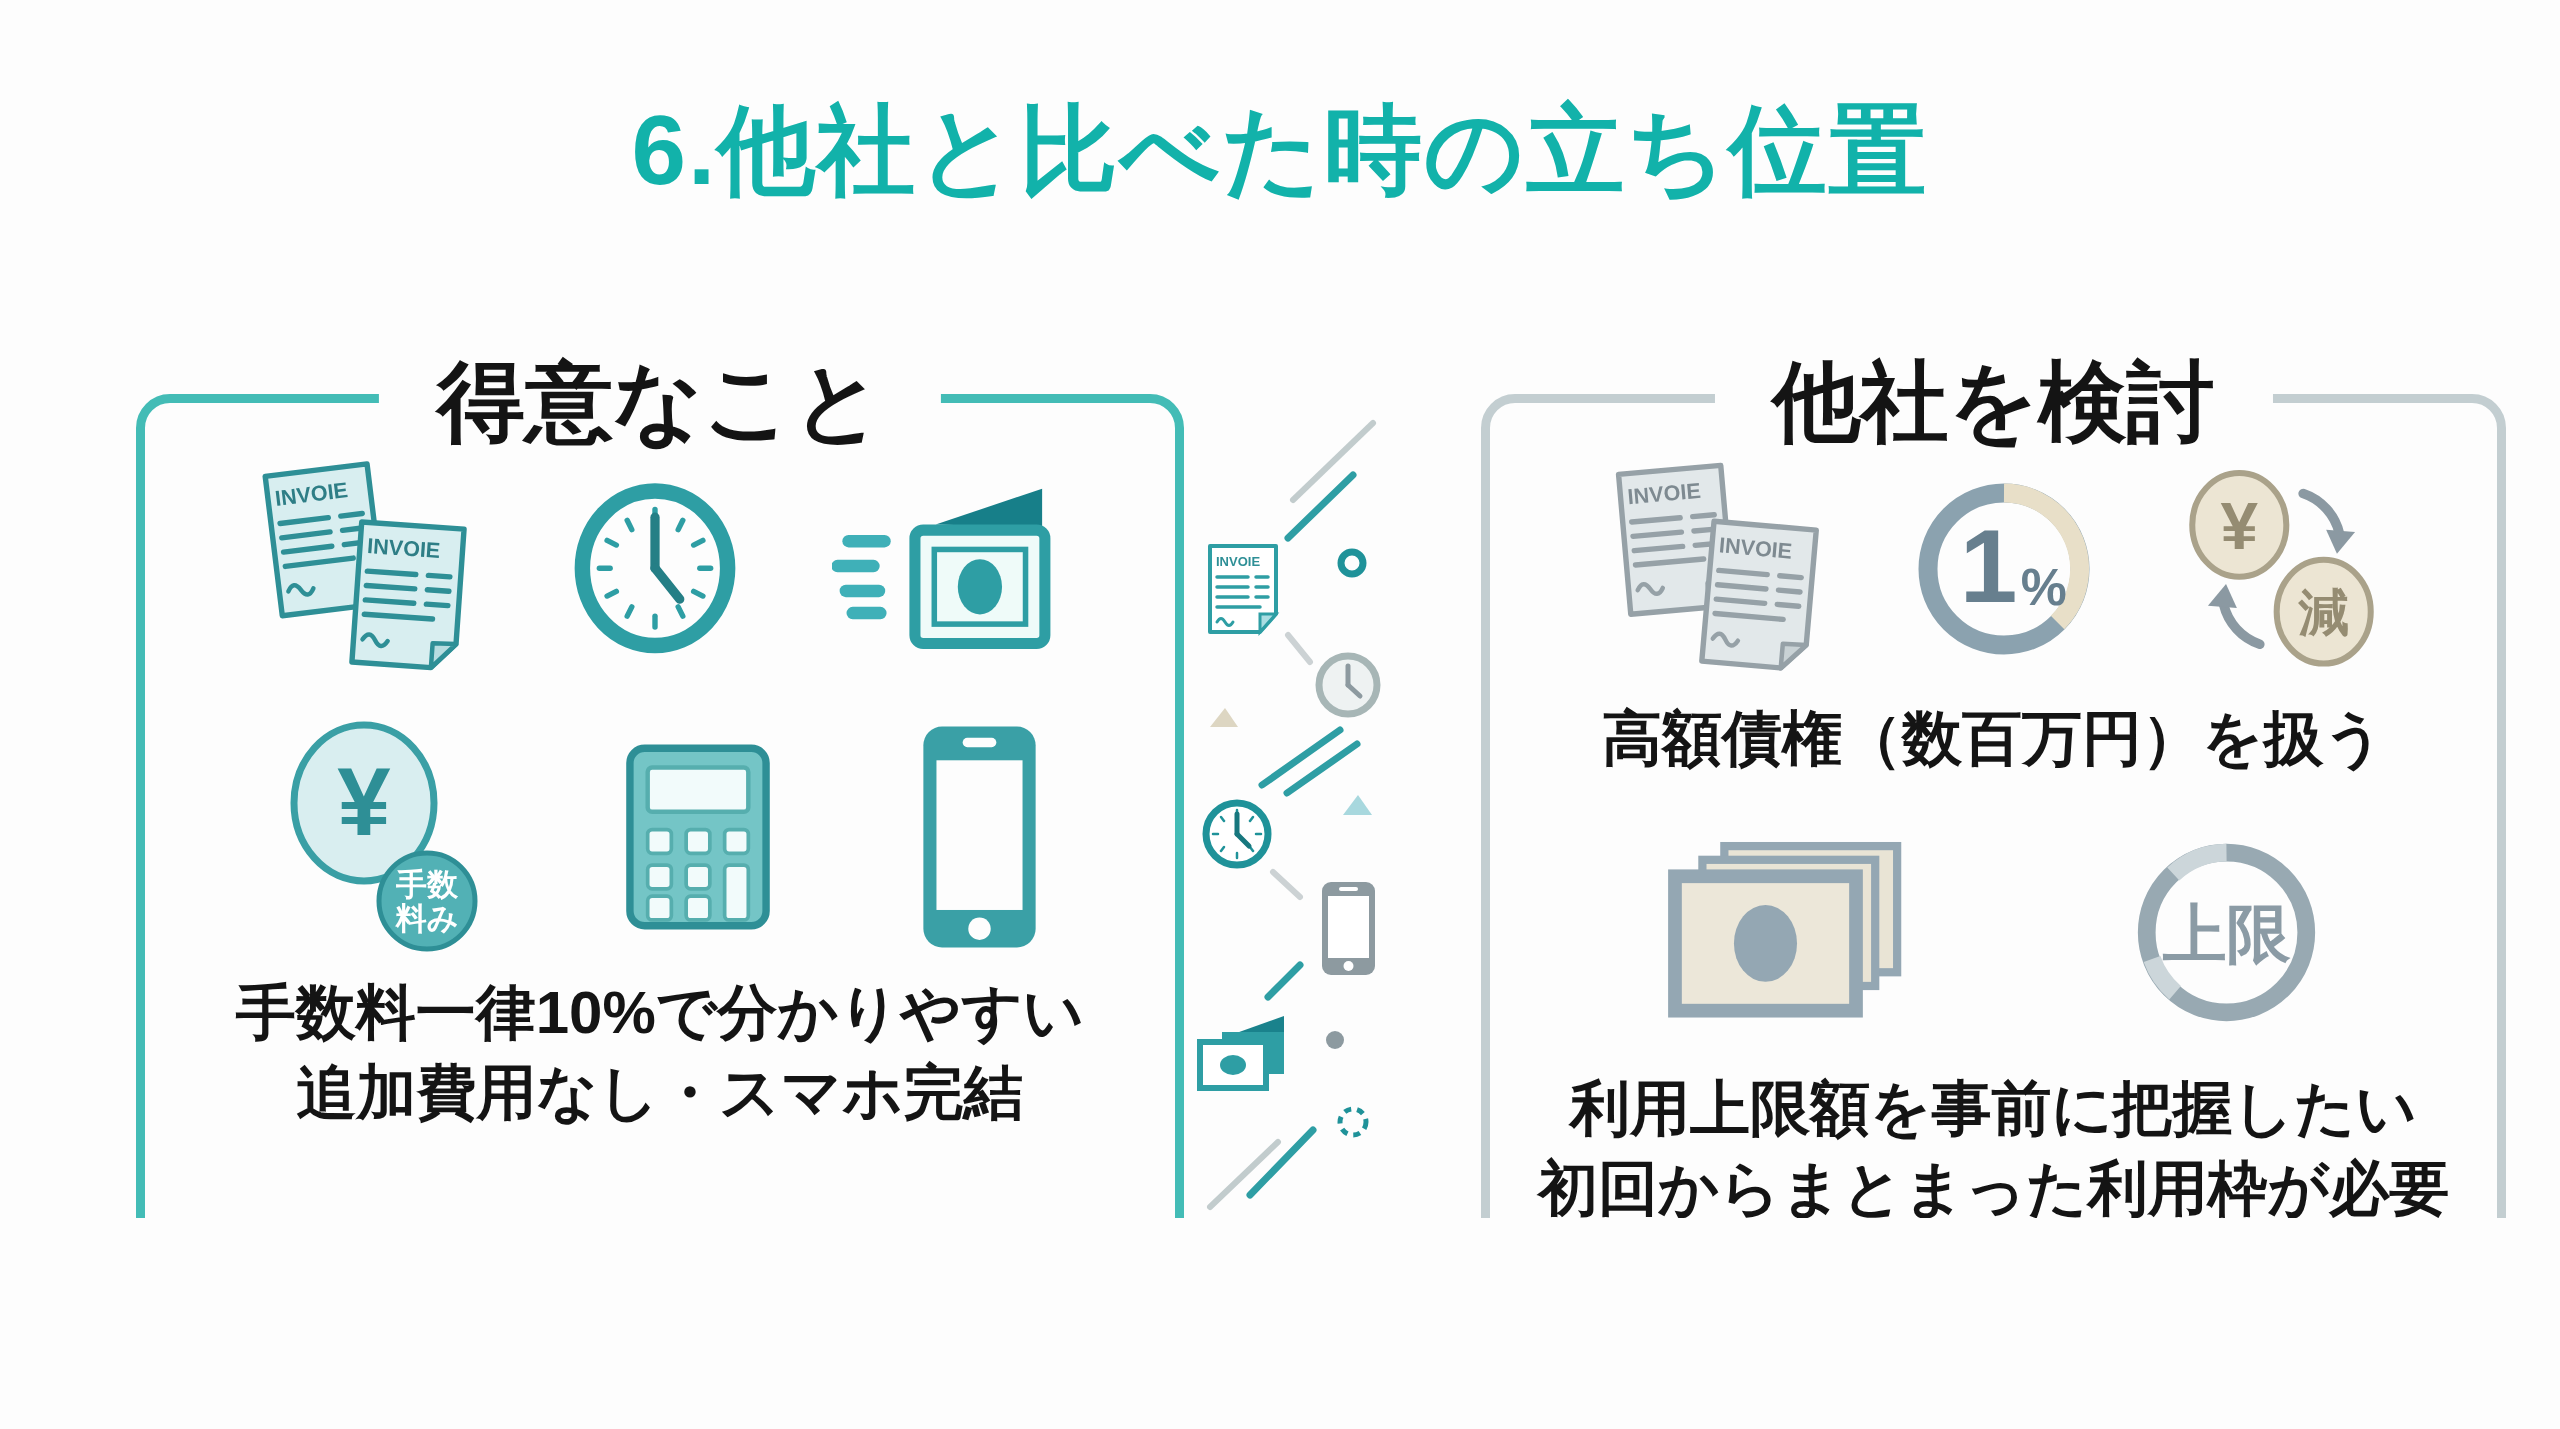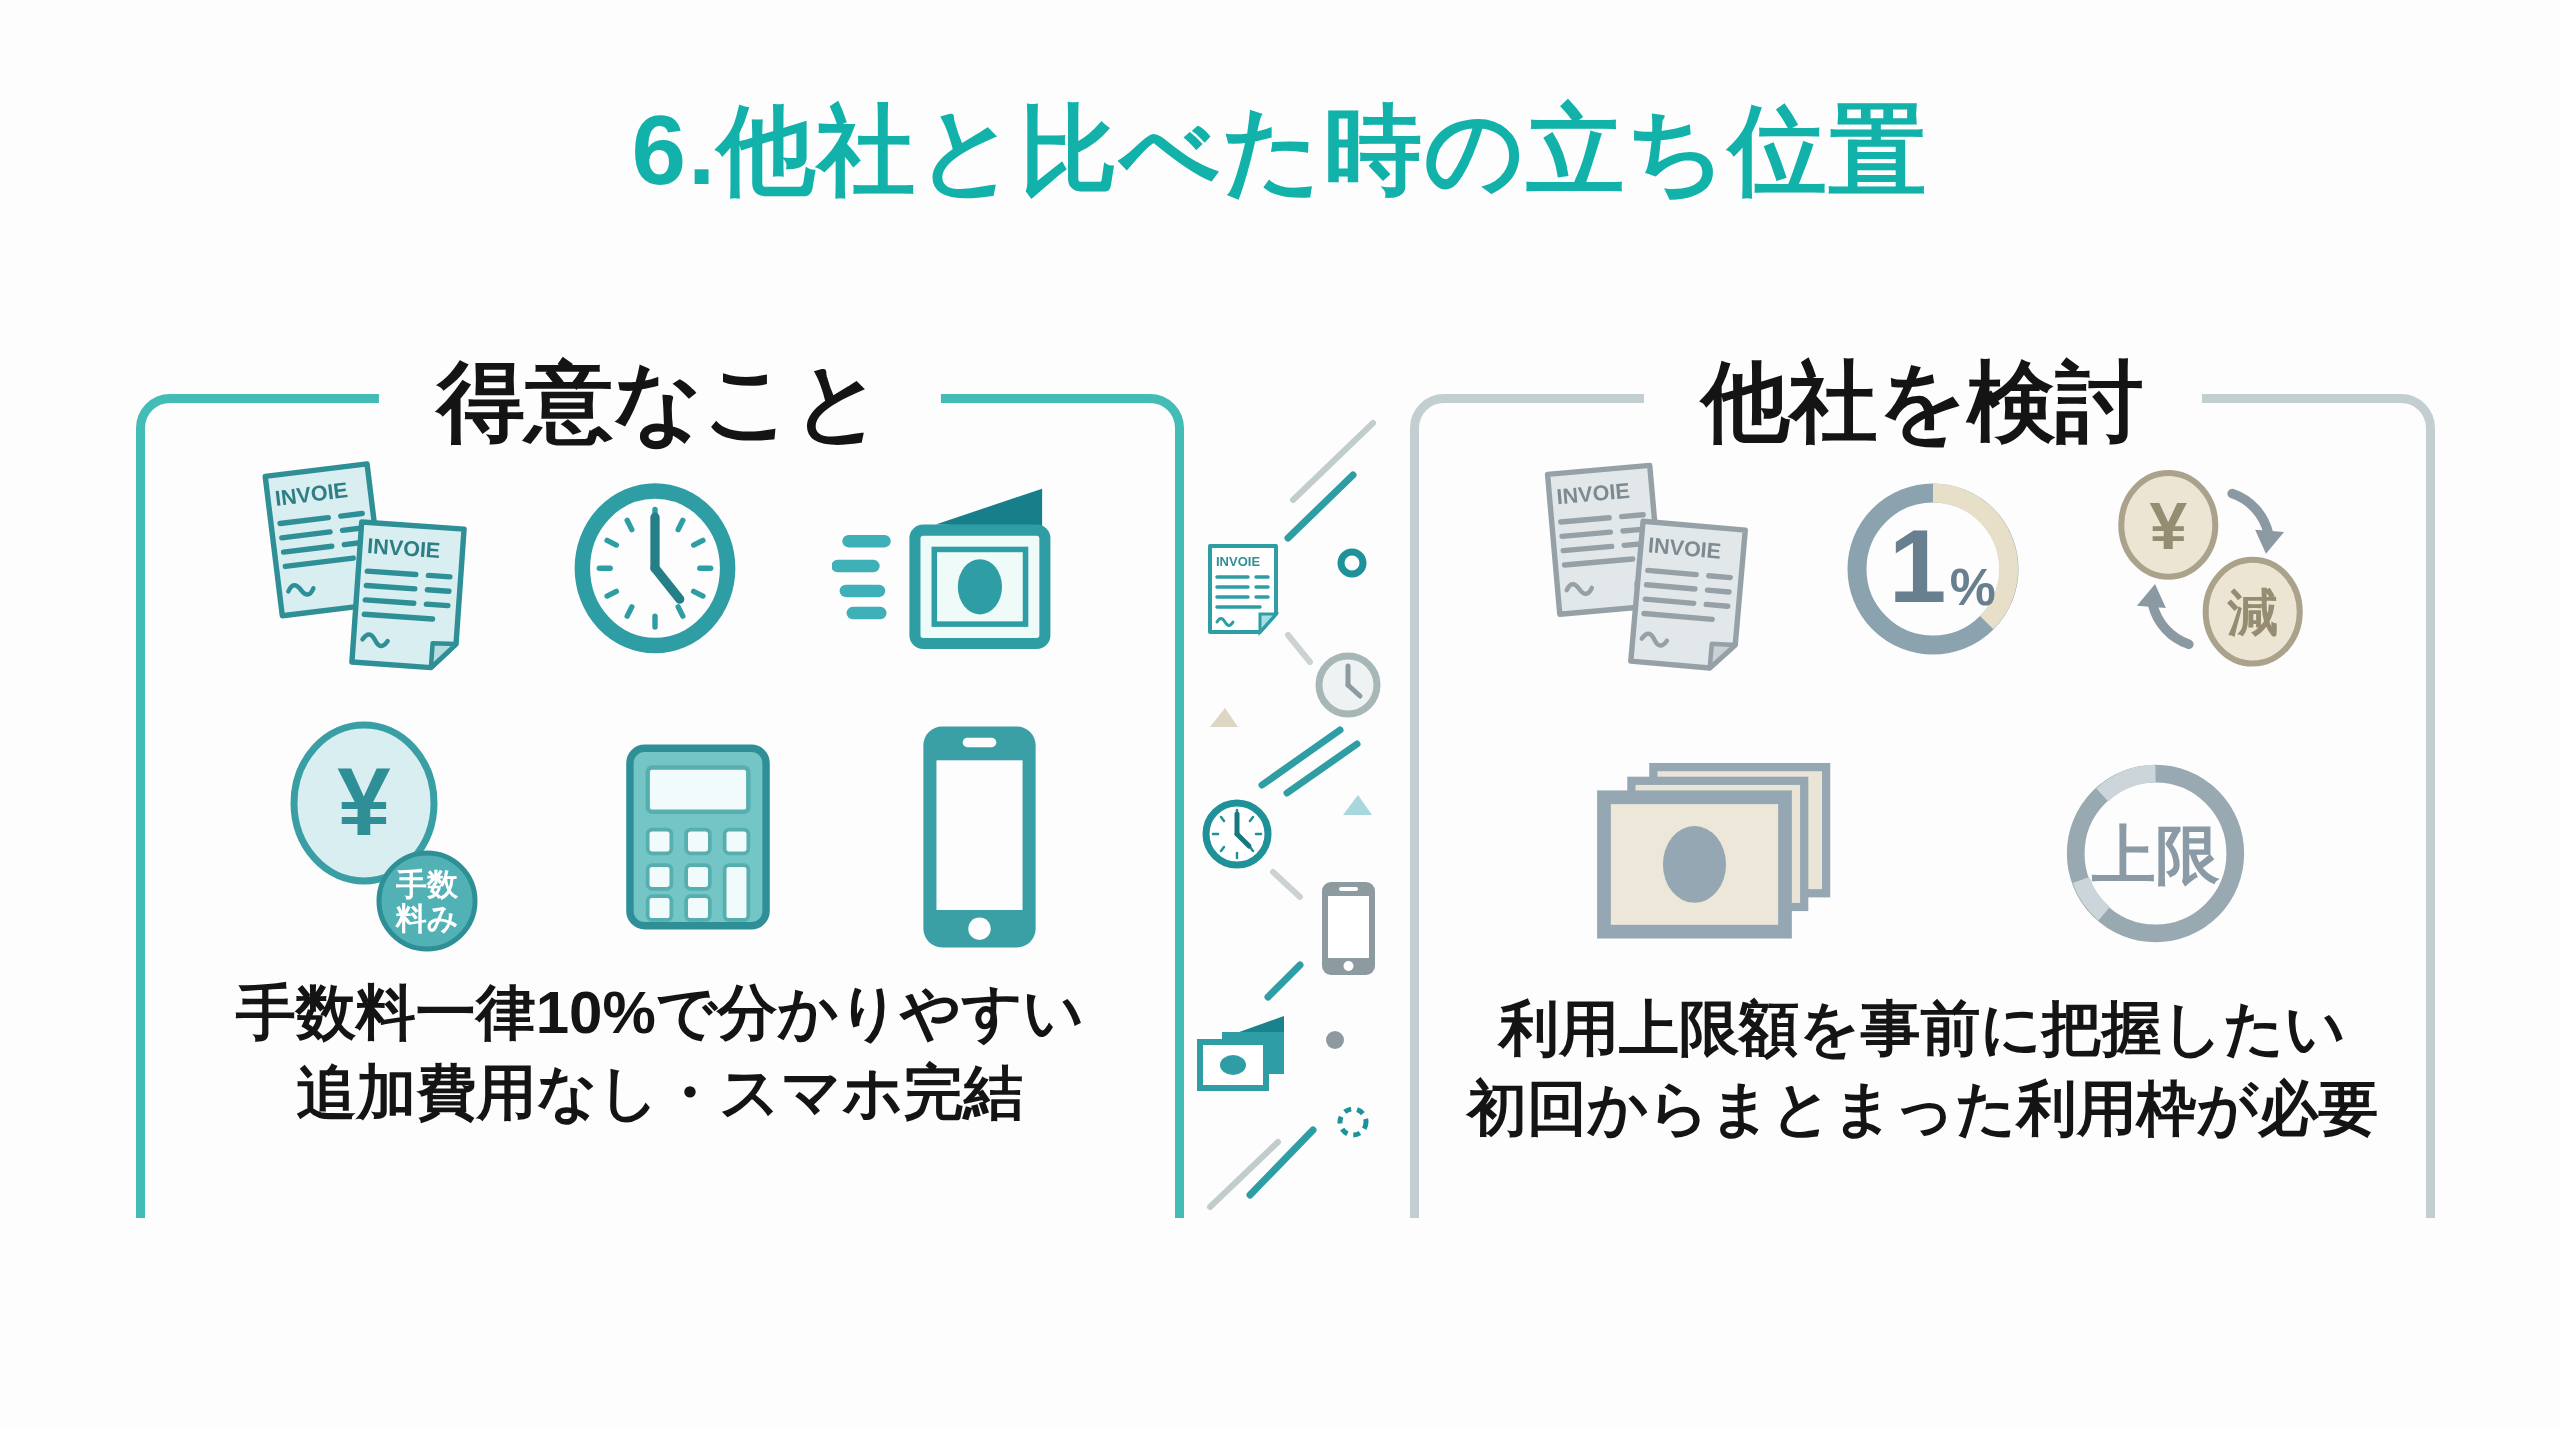--- a/index.html
+++ b/index.html
@@ -2,21 +2,21 @@
 <html><head>
 <meta charset="utf-8">
 <style>
   html,body{margin:0;padding:0;background:#fdfdfd;}
   #stage{position:relative;width:2560px;height:1218px;background:#fdfdfd;overflow:hidden;
          font-family:"Liberation Sans","DejaVu Sans",sans-serif;color:#111;}
   .page-title{position:absolute;left:0;right:0;top:86px;text-align:center;
               font-size:98px;font-weight:900;color:#12b2aa;letter-spacing:2px;}
   .panel{position:absolute;top:394px;height:888px;border-radius:34px;box-sizing:border-box;}
   .panel.left{left:136px;width:1048px;border:9px solid #43bcb6;}
-  .panel.right{left:1410px;width:1025px;border:9px solid #c3ced1;padding-left:31px;}
+  .panel.right{left:1481px;width:1025px;border:9px solid #c3ced1;padding-left:31px;}
   .panel-label{position:absolute;top:-76px;left:50%;transform:translateX(-50%);
                background:#fdfdfd;padding:0 58px;font-size:88px;font-weight:700;
                color:#141414;white-space:nowrap;line-height:150px;}
   .panel-inner{position:absolute;inset:0;display:flex;flex-direction:column;
                align-items:center;padding-top:52px;box-sizing:border-box;}
   .icon-row{display:flex;align-items:center;justify-content:center;}
   .icon-row.r1-left{gap:92px;height:228px;}
   .icon-row.r1-right{gap:80px;height:228px;}
   .icon-row.r2-left{gap:145px;height:240px;margin-top:34px;}
   .icon-row.r2-right{gap:225px;height:240px;margin-top:34px;}
@@ -278,20 +278,21 @@
           <ellipse cx="120" cy="120" rx="39" ry="43" fill="#ece5d3" stroke="#aaa28a" stroke-width="5"></ellipse>
           <text x="120" y="135" text-anchor="middle" font-size="42" font-weight="bold" fill="#958c72">減</text>
           <path d="M103,22 A46,46 0 0 1 133,55" fill="none" stroke="#8b99a2" stroke-width="8" stroke-linecap="round"></path>
           <polygon points="122,52 146,54 131,72" fill="#8b99a2"></polygon>
           <path d="M67,147 A46,46 0 0 1 37,114" fill="none" stroke="#8b99a2" stroke-width="8" stroke-linecap="round"></path>
           <polygon points="48,117 24,115 39,97" fill="#8b99a2"></polygon>
         </svg>
       </div>
 
       <div class="body-text">
+        <div>高額債権（数百万円）を扱う</div>
       </div>
 
       <div class="icon-row r2-right">
 
         <svg width="240" height="185" viewBox="0 0 175 130">
           <rect x="44" y="2" width="126" height="92" fill="#e9e4d5" stroke="#94a7b3" stroke-width="6"></rect>
           <rect x="28" y="12" width="126" height="92" fill="#e9e4d5" stroke="#94a7b3" stroke-width="6"></rect>
           <rect x="8" y="24" width="132" height="98" fill="#ece7d9" stroke="#94a7b3" stroke-width="10"></rect>
           <ellipse cx="74" cy="73" rx="23" ry="28" fill="#94a7b3"></ellipse>
         </svg>

